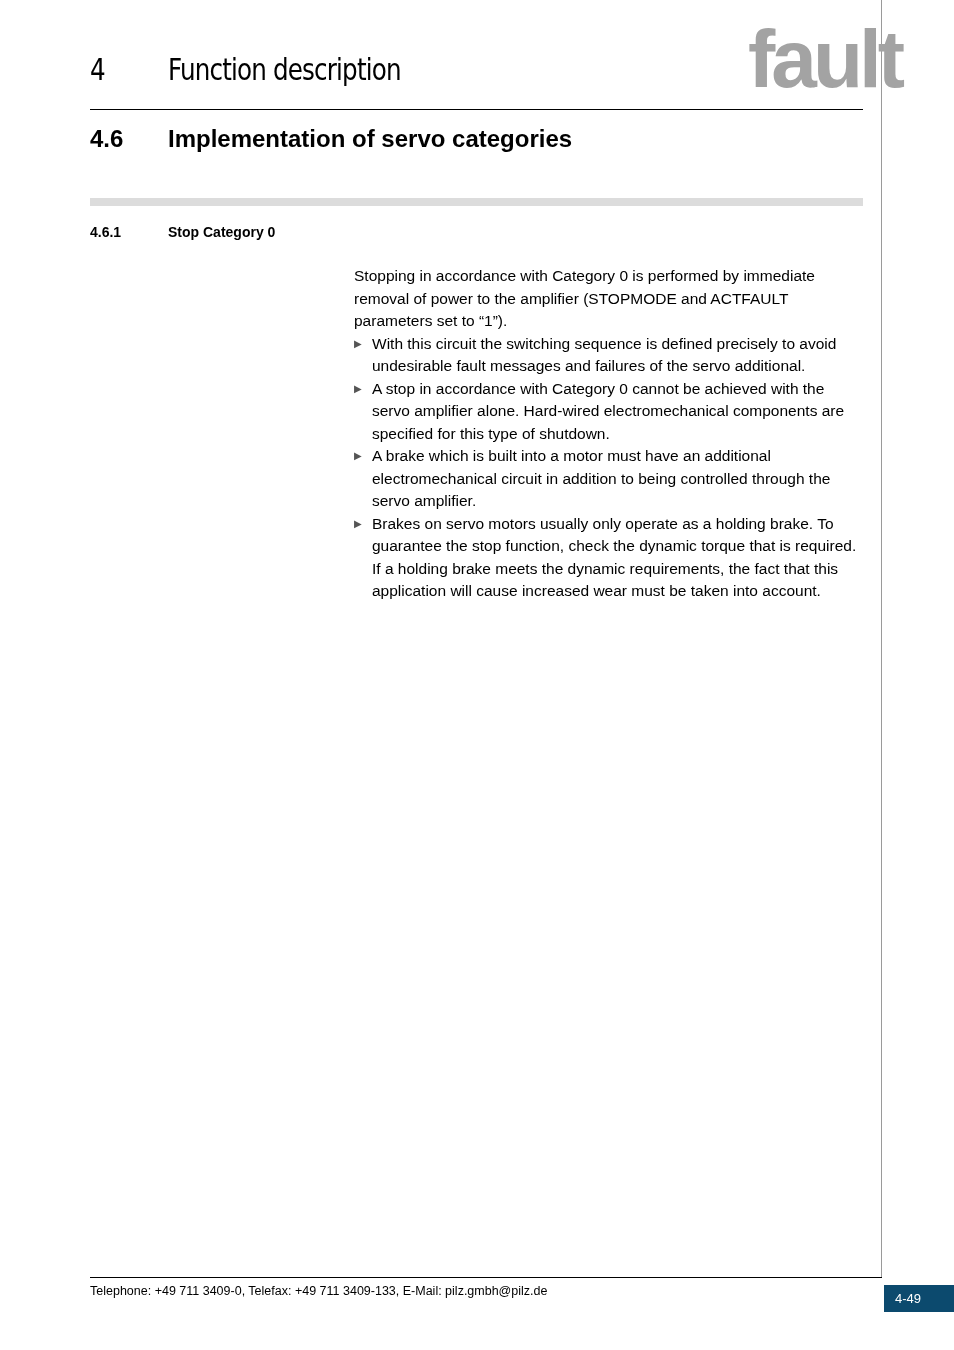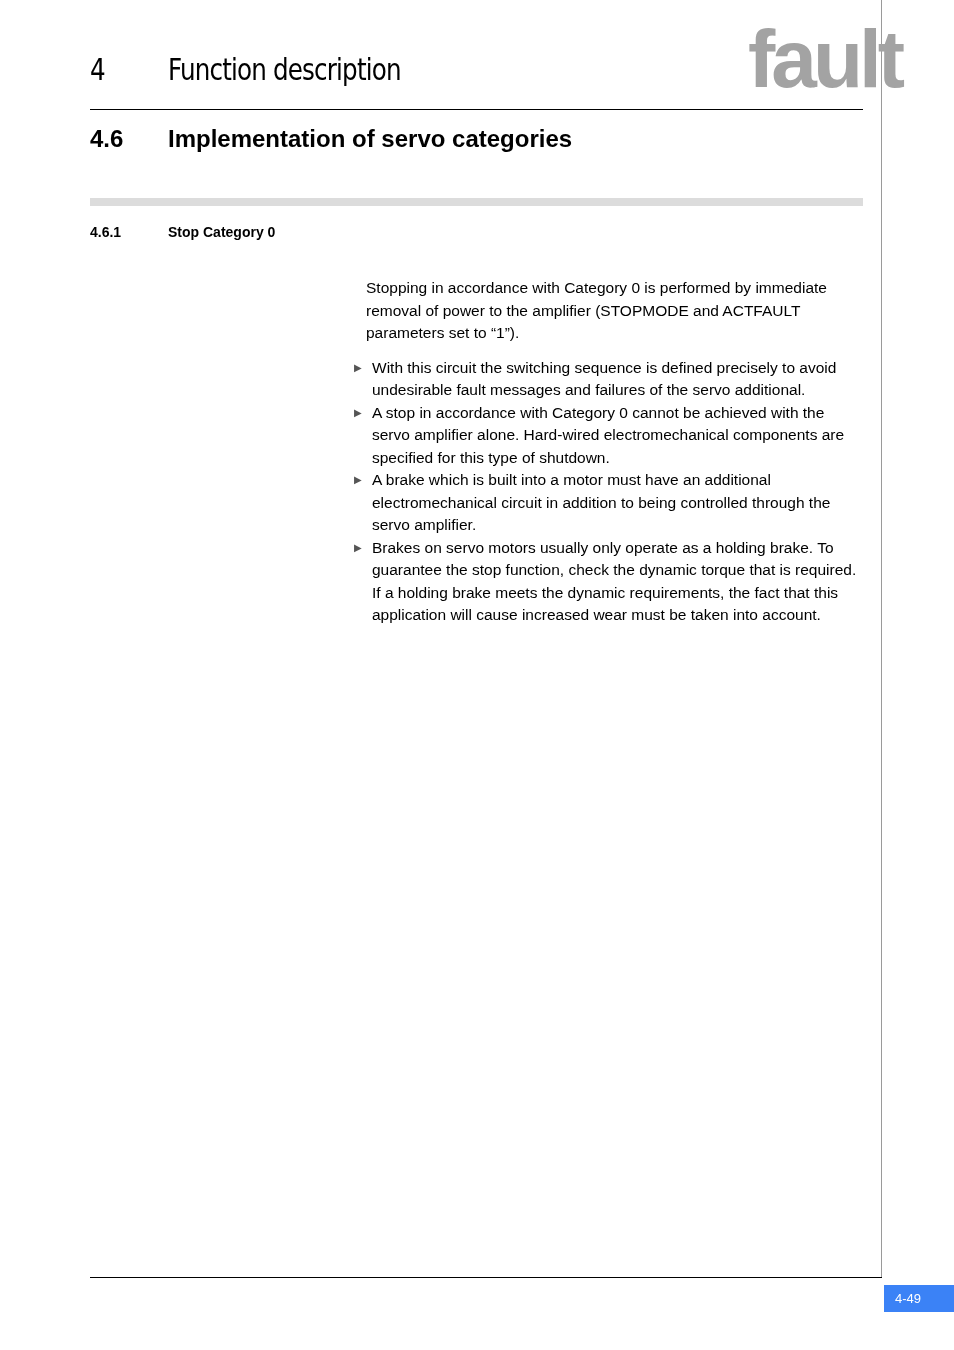--- a/index.html
+++ b/index.html
@@ -11,27 +11,27 @@
   .chapter .num { display: inline-block; width: 95px; }
   .logo { position: absolute; left: 748px; top: 24px; font-family: "Liberation Sans", sans-serif;
           font-weight: bold; font-size: 82px; color: #a3a3a3; letter-spacing: -4px; line-height: 70px; }
   .hr-top { position: absolute; left: 90px; top: 109px; width: 773px; height: 1px; background: #000; }
   .h2 { position: absolute; left: 90px; top: 125px; font-size: 24px; font-weight: bold; }
   .h2 .num { display: inline-block; width: 78px; }
   .grey-bar { position: absolute; left: 90px; top: 198px; width: 773px; height: 8px; background: #dcdcdc; }
   .h3 { position: absolute; left: 90px; top: 224px; font-size: 14px; font-weight: bold; }
   .h3 .num { display: inline-block; width: 78px; }
   .body { position: absolute; left: 354px; top: 265px; width: 512px; font-size: 15.5px; line-height: 22.5px; }
-  .body p { margin: 12px; }
+  .body p { margin: 0; }
   .body ul { list-style: none; margin: 0; padding: 0; }
   .body li { position: relative; padding-left: 18px; }
   .body li .bullet { position: absolute; left: 0; top: 0; color: #555; font-size: 10px; }
   .hr-foot { position: absolute; left: 90px; top: 1277px; width: 792px; height: 1px; background: #000; }
   .footer { position: absolute; left: 90px; top: 1283px; font-size: 12.5px; line-height: 16px; }
-  .pagebox { position: absolute; left: 884px; top: 1285px; width: 70px; height: 27px; background: #3b82f6;
+  .pagebox { position: absolute; left: 884px; top: 1285px; width: 70px; height: 27px; background: #0c4a6e;
              color: #fff; font-size: 13px; line-height: 27px; text-indent: 11px; }
 </style>
 </head>
 <body>
 
 <div class="vline"></div>
 
 <div class="chapter">
   <span class="num">4</span><span>Function description</span>
 </div>
@@ -56,15 +56,16 @@
     <li><span class="bullet">▶</span><span>With this circuit the switching sequence is defined precisely to avoid undesirable fault messages and failures of the servo additional.</span></li>
     <li><span class="bullet">▶</span><span>A stop in accordance with Category 0 cannot be achieved with the servo amplifier alone. Hard-wired electromechanical components are specified for this type of shutdown.</span></li>
     <li><span class="bullet">▶</span><span>A brake which is built into a motor must have an additional electromechanical circuit in addition to being controlled through the servo amplifier.</span></li>
     <li><span class="bullet">▶</span><span>Brakes on servo motors usually only operate as a holding brake. To guarantee the stop function, check the dynamic torque that is required. If a holding brake meets the dynamic requirements, the fact that this application will cause increased wear must be taken into account.</span></li>
   </ul>
 </div>
 
 <div class="hr-foot"></div>
 
 <div class="footer">
+  <div>Telephone: +49 711 3409-0, Telefax: +49 711 3409-133, E-Mail: pilz.gmbh@pilz.de</div>
 </div>
 
 <div class="pagebox">4-49</div>
 
 </body></html>

